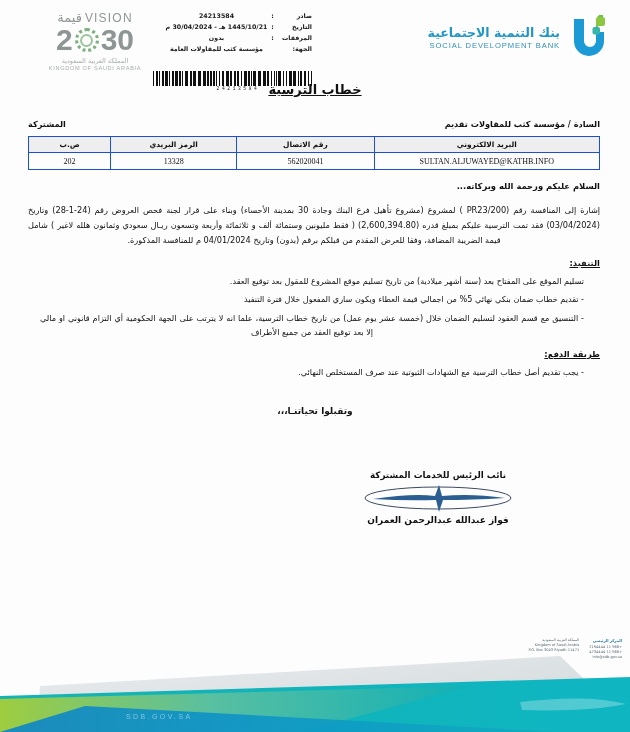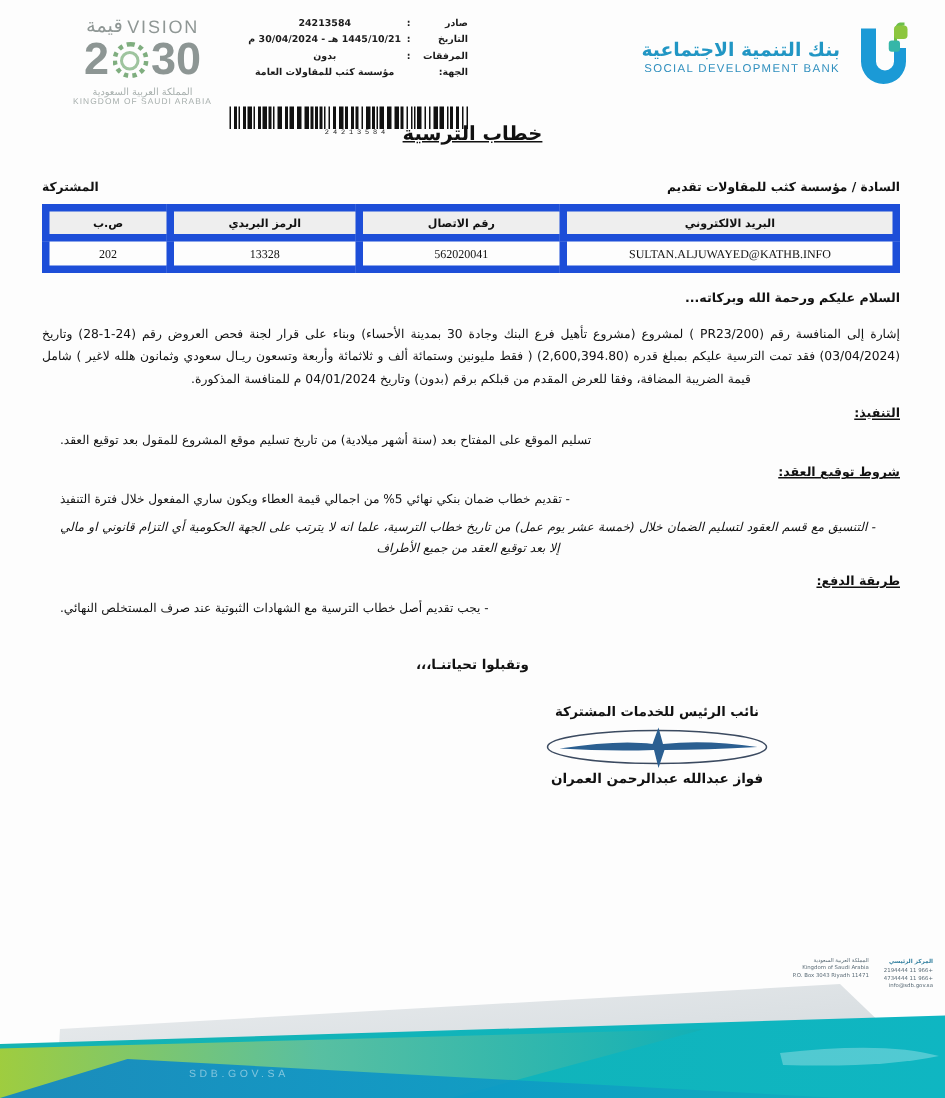--- a/index.html
+++ b/index.html
@@ -243,21 +243,21 @@
   
   .contact-table {
     margin: 0 30px 0 28px;
     border-collapse: collapse;
     width: 572px;
     direction: rtl;
     table-layout: fixed;
   }
   .contact-table th,
   .contact-table td {
-    border: 5px solid #1d4ed8;
+    border: 1px solid #1d4ed8;
     text-align: center;
     font-size: 7.4px;
     padding: 3px 2px;
     color: #111;
   }
   .contact-table th {
     background: #eeeeee;
     font-weight: bold;
   }
   .contact-table td {
@@ -289,27 +289,26 @@
     font-weight: bold;
     text-decoration: underline;
     margin-top: 9px;
     margin-bottom: 6px;
     text-align: right;
   }
   .sec-body {
     padding: 0 46px 0 40px;
     font-size: 8.1px;
     line-height: 1.8;
-    text-align: left;
+    text-align: right;
     margin-bottom: 4px;
   }
   .sec-body.justified {
     text-align: justify;
     text-align-last: center;
-    font-style: italic;
   }
   .closing {
     text-align: center;
     font-size: 9px;
     font-weight: bold;
     margin-top: 26px;
     letter-spacing: 0.6px;
   }
 
   
@@ -489,21 +488,20 @@
       </tbody>
     </table>
 
     <div class="salam">السلام عليكم ورحمة الله وبركاته...</div>
 
     <div class="para">إشارة إلى المنافسة رقم (PR23/200 ) لمشروع (مشروع تأهيل فرع البنك وجادة 30 بمدينة الأحساء) وبناء على قرار لجنة فحص العروض رقم (24-1-28) وتاريخ (03/04/2024)  فقد تمت الترسية عليكم بمبلغ قدره (2,600,394.80) ( فقط مليونين وستمائة ألف و ثلاثمائة وأربعة وتسعون ريـال سعودي وثمانون هلله لاغير ) شامل قيمة الضريبة المضافة، وفقا للعرض المقدم من قبلكم برقم (بدون) وتاريخ 04/01/2024 م للمنافسة المذكورة.</div>
 
     <div class="sec-head">التنفيذ:</div>
     <div class="sec-body">تسليم الموقع على المفتاح بعد (سنة أشهر ميلادية) من تاريخ تسليم موقع المشروع للمقول بعد توقيع العقد.</div>
 
-    <div class="sec-head">شروط توقيع العقد:</div>
     <div class="sec-body">- تقديم خطاب ضمان بنكي نهائي 5% من اجمالي قيمة العطاء ويكون ساري المفعول خلال فترة التنفيذ</div>
     <div class="sec-body justified">- التنسيق مع قسم العقود لتسليم الضمان خلال (خمسة عشر يوم عمل) من تاريخ خطاب الترسية، علما انه لا يترتب على الجهة الحكومية أي التزام قانوني او مالي إلا بعد توقيع العقد من جميع الأطراف</div>
 
     <div class="sec-head">طريقة الدفع:</div>
     <div class="sec-body">- يجب تقديم أصل خطاب الترسية مع الشهادات الثبوتية عند صرف المستخلص النهائي.</div>
 
     <div class="closing">وتقبلوا تحياتنـا،،،</div>
 
     <div class="sign">
       <div class="sign-title">نائب الرئيس للخدمات المشتركة</div>

